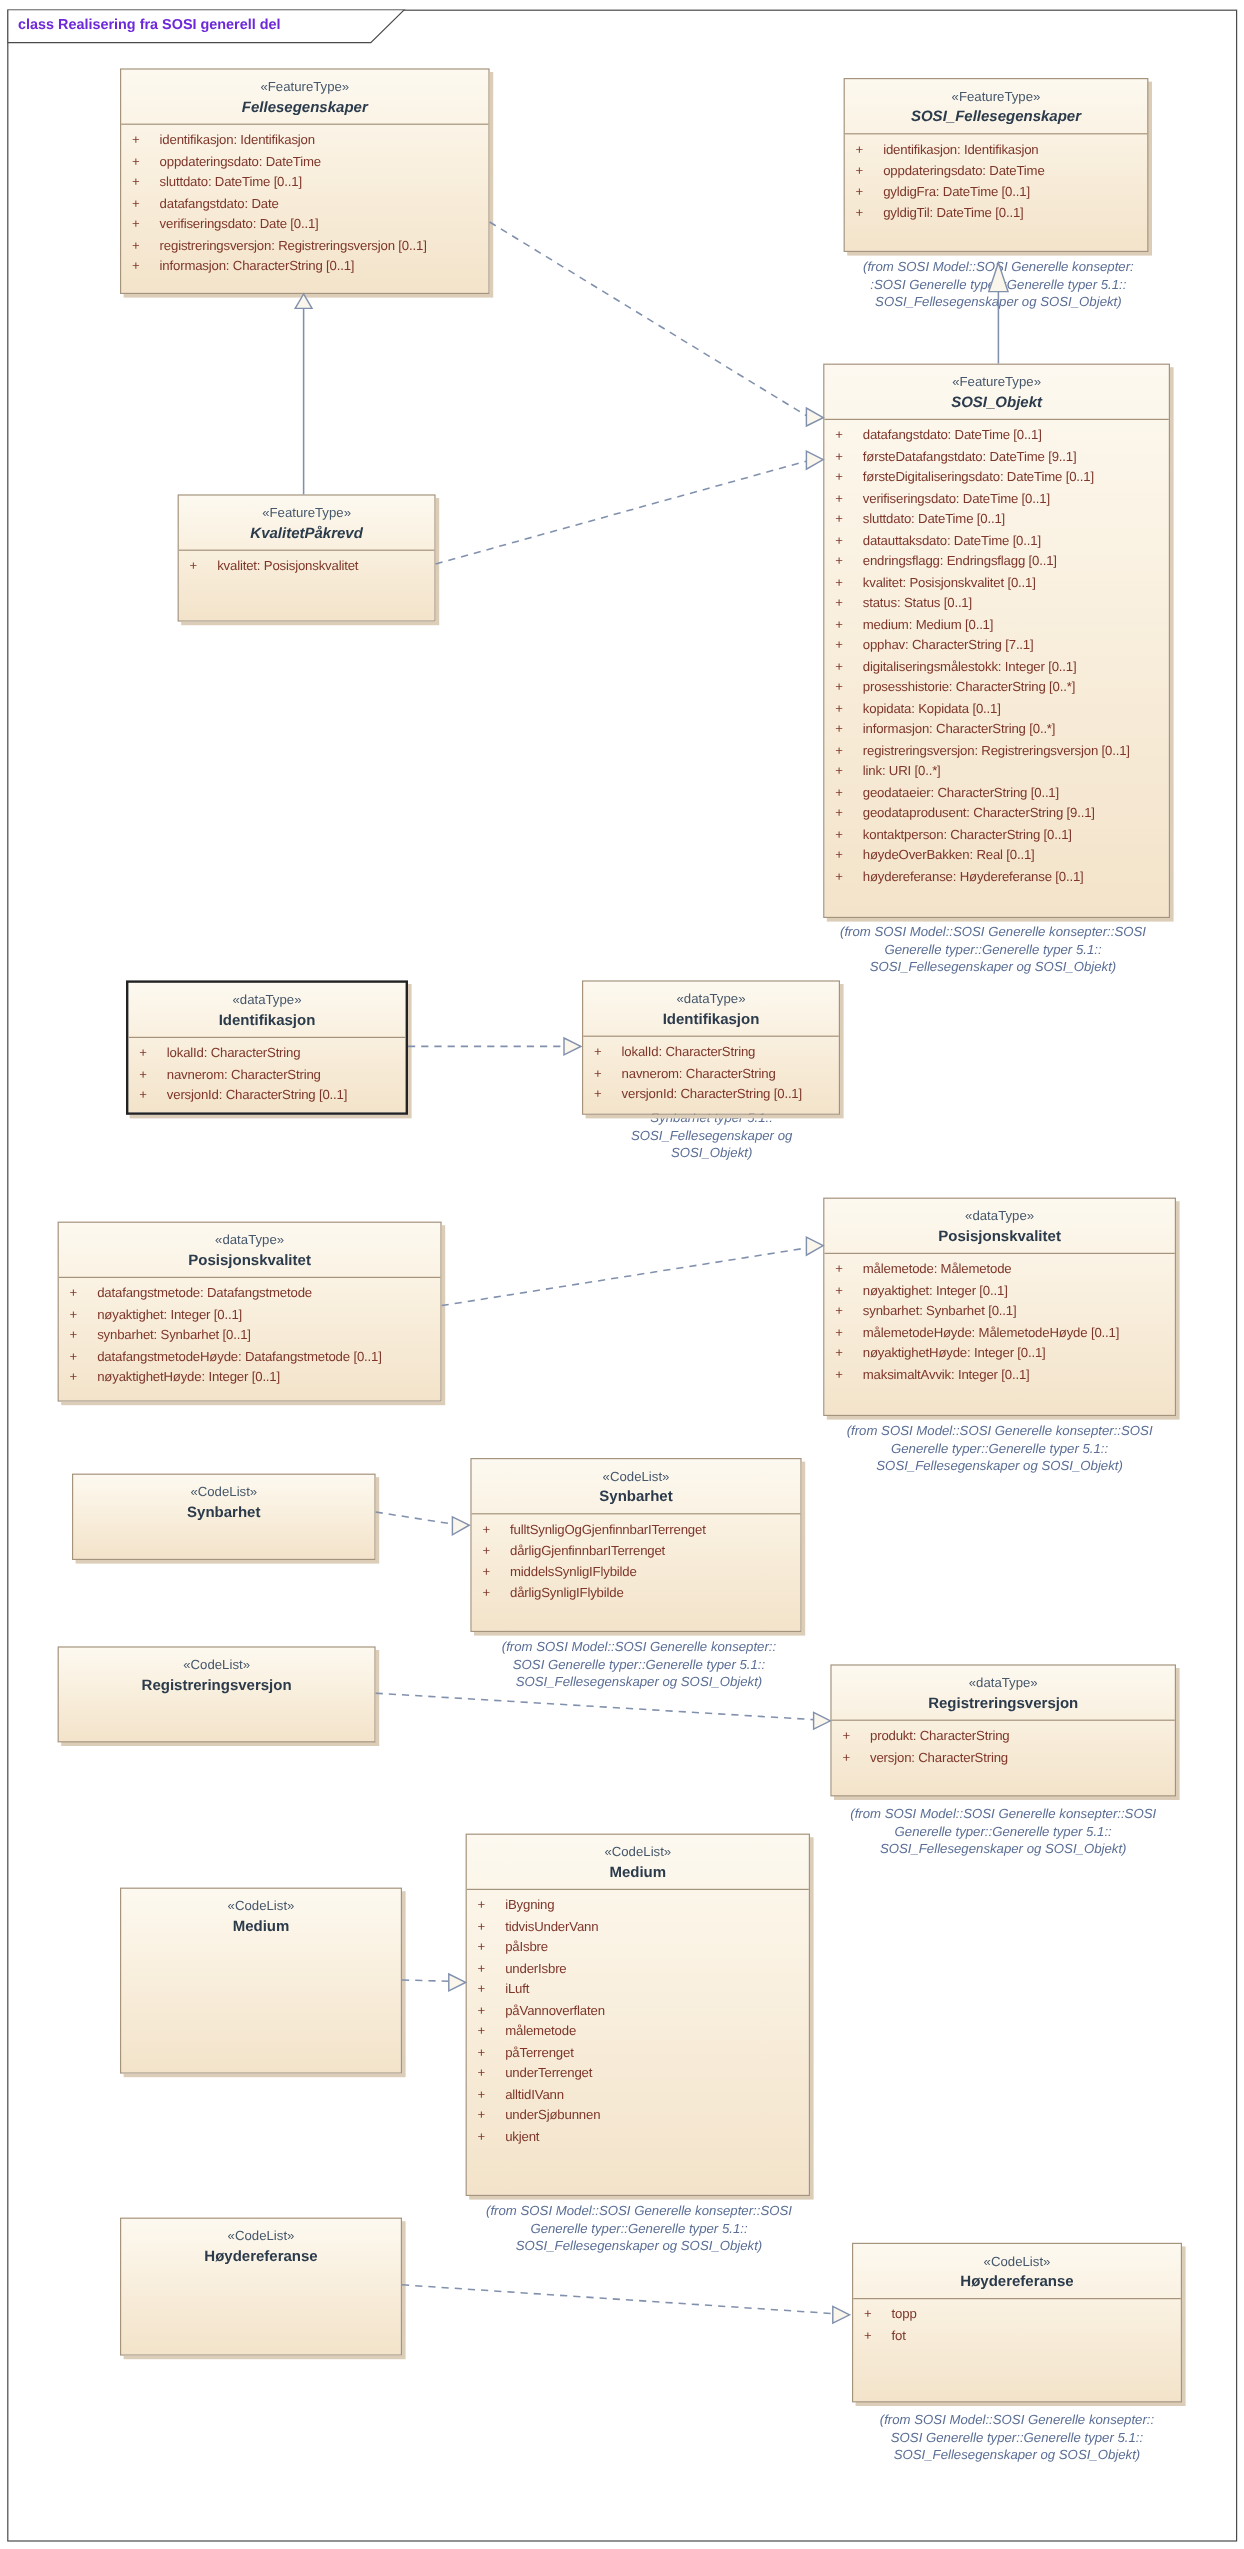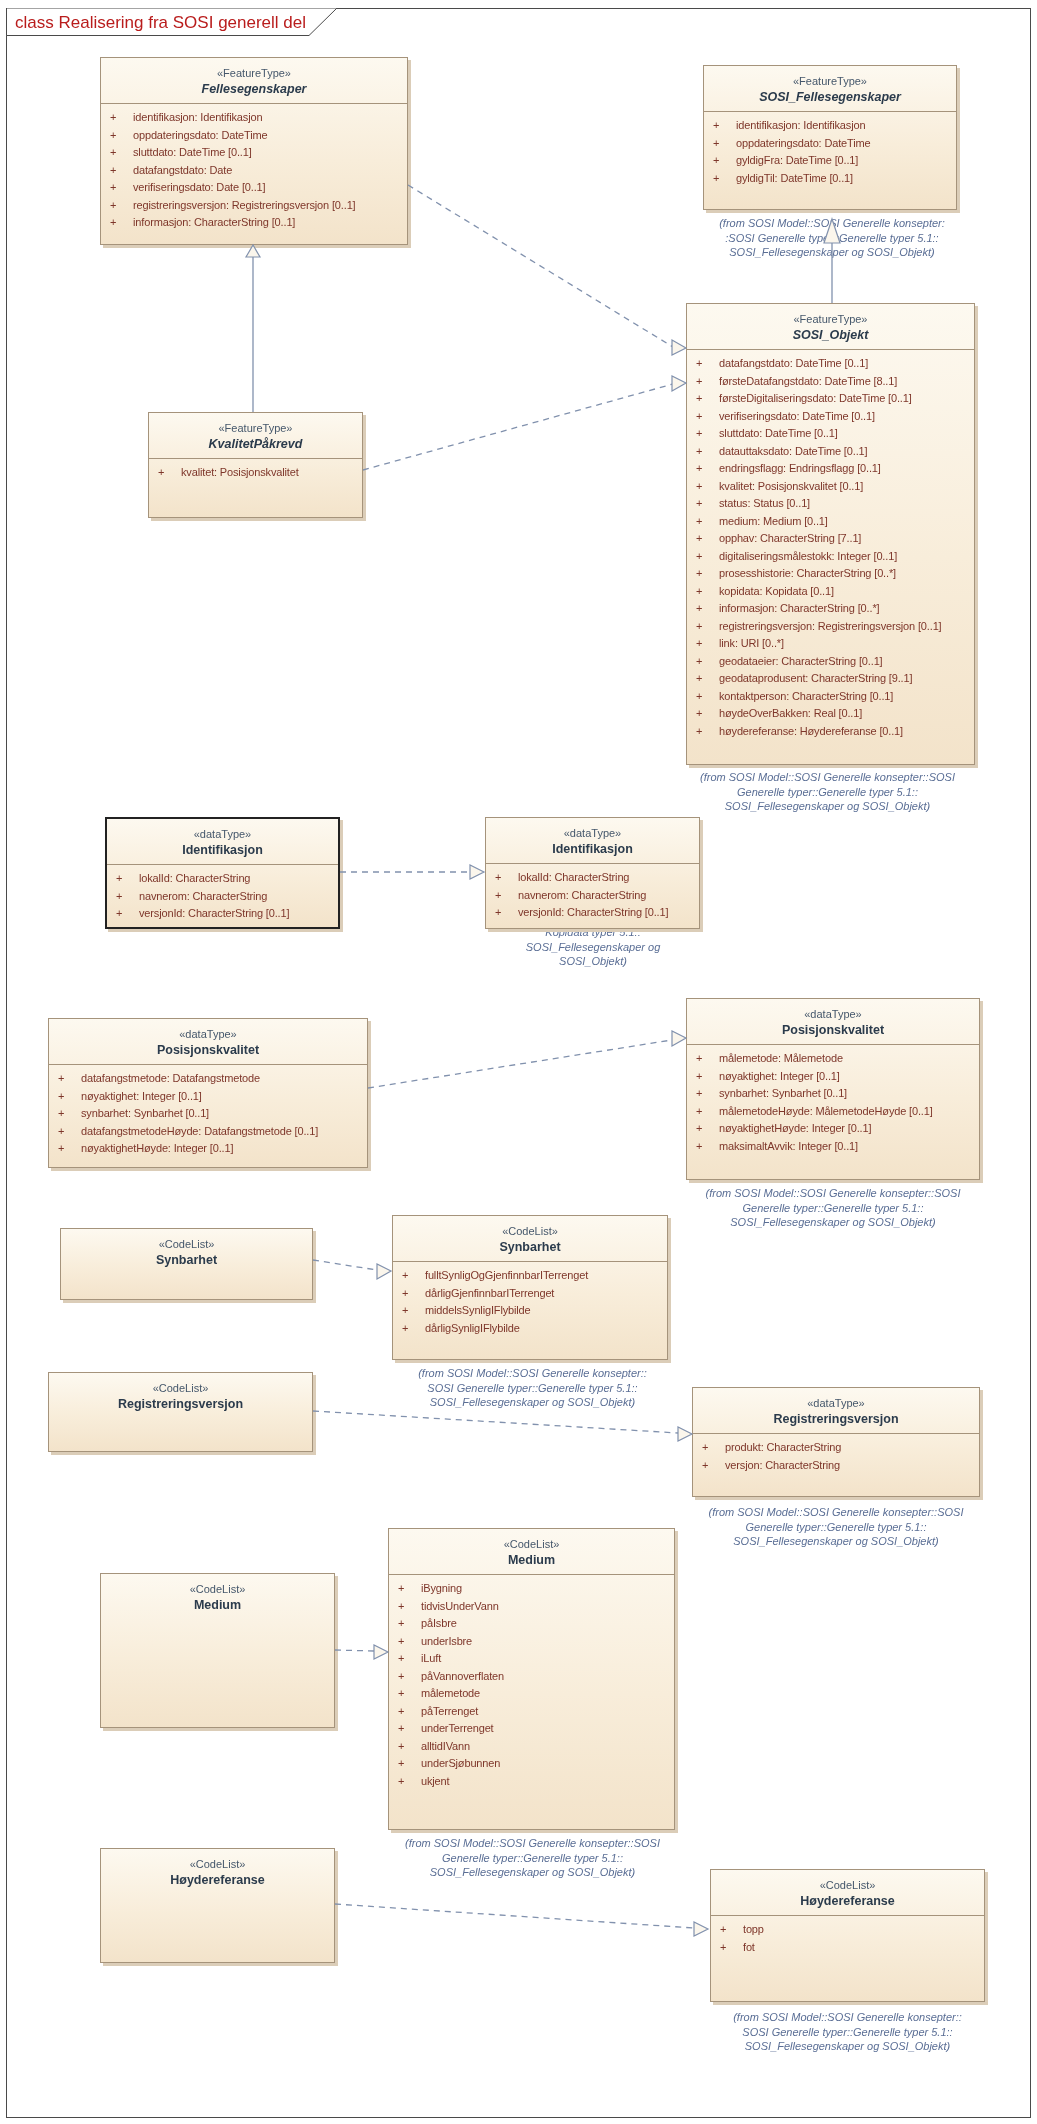--- a/index.html
+++ b/index.html
@@ -6,21 +6,21 @@
   .canvas {
     position:relative; width:1037px; height:2124px; background:#ffffff;
     font-family:"Liberation Sans","DejaVu Sans",sans-serif; overflow:hidden;
   }
   .frame {
     position:absolute; left:6px; top:8px; width:1023px; height:2108px;
     border:1px solid #4a4a4a;
   }
   .title-tab { position:absolute; left:6px; top:8px; width:340px; height:29px; }
   .title-tab .tab-text {
-    position:absolute; left:9px; top:5px; font-size:17px; font-weight:normal; color:#b91c1c;
+    position:absolute; left:9px; top:5px; font-size:12px; font-weight:bold; color:#6d28d9;
     white-space:nowrap;
   }
   .uml-box {
     position:absolute;
     background:linear-gradient(180deg,#fdf9f0 0%,#f8edda 55%,#f3e3ca 100%);
     border:1px solid #a5937b;
     box-shadow:3px 3px 0 #dbcdb8;
     box-sizing:border-box; z-index:1;
   }
   .uml-box.selected { border:2px solid #222222; }
@@ -130,21 +130,21 @@
       <div class="stereo">«FeatureType»</div>
       <div class="cname">SOSI_Objekt</div>
     </div>
     <div class="attrs">
         <div class="attr-row">
           <span class="vis">+</span>
           <span class="atext">datafangstdato: DateTime [0..1]</span>
         </div>
         <div class="attr-row">
           <span class="vis">+</span>
-          <span class="atext">førsteDatafangstdato: DateTime [8..1]</span>
+          <span class="atext">førsteDatafangstdato: DateTime [9..1]</span>
         </div>
         <div class="attr-row">
           <span class="vis">+</span>
           <span class="atext">førsteDigitaliseringsdato: DateTime [0..1]</span>
         </div>
         <div class="attr-row">
           <span class="vis">+</span>
           <span class="atext">verifiseringsdato: DateTime [0..1]</span>
         </div>
         <div class="attr-row">
@@ -277,21 +277,21 @@
         </div>
         <div class="attr-row">
           <span class="vis">+</span>
           <span class="atext">versjonId: CharacterString [0..1]</span>
         </div>
       </div>
   </div>
   <div class="note" style="left:487px; top:896px; width:212px;">
       <div class="note-line">(from SOSI Model::SOSI Generelle</div>
       <div class="note-line">konsepter::SOSI Generelle typer::</div>
-      <div class="note-line">Kopidata typer 5.1::</div>
+      <div class="note-line">Synbarhet typer 5.1::</div>
       <div class="note-line">SOSI_Fellesegenskaper og</div>
       <div class="note-line">SOSI_Objekt)</div>
     </div>
 
   <div class="uml-box" style="left:48px; top:1018px; width:320px; height:150px;">
     <div class="hdr">
       <div class="stereo">«dataType»</div>
       <div class="cname">Posisjonskvalitet</div>
     </div>
     <div class="attrs">

